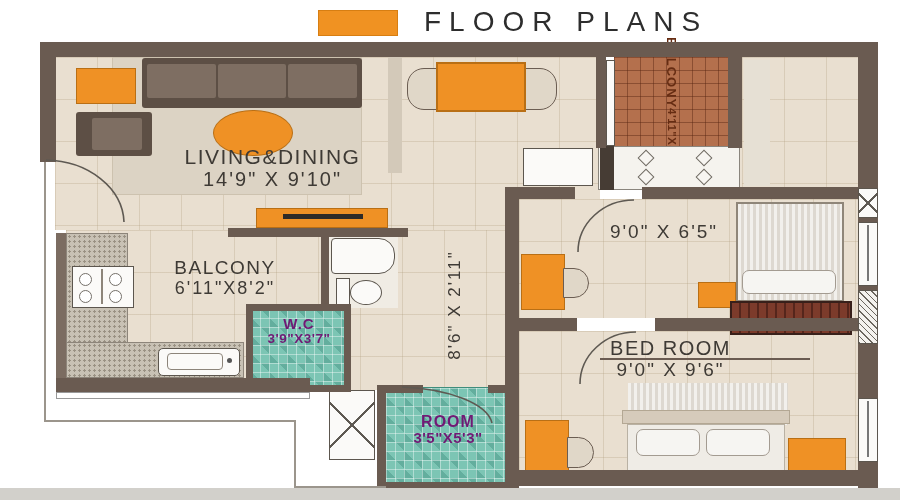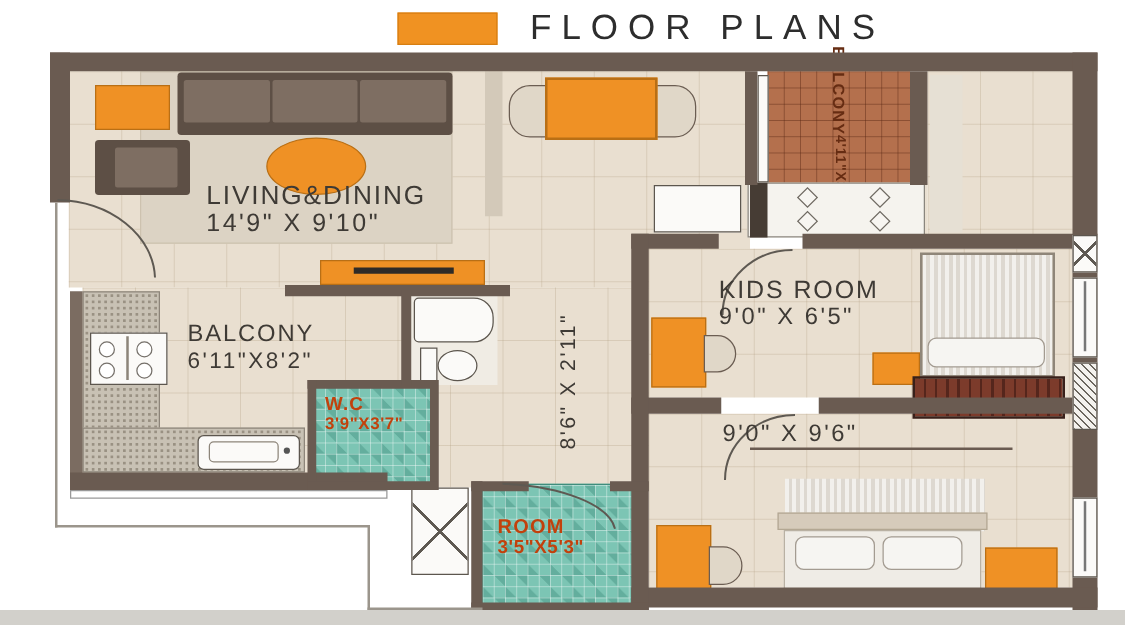--- a/index.html
+++ b/index.html
@@ -28,26 +28,26 @@
     background-size:5px 5px;border:1px solid #8d857a}
   .whitebox{background:#fbfaf8;border:1.5px solid #5c564e}
   .maroon{background:repeating-linear-gradient(90deg,#7c3b2b 0 7px,#55261c 7px 9px);border:2px solid #38201a}
   .stripev{background:repeating-linear-gradient(90deg,#f2f0ec 0 3px,#ddd8d0 3px 6px)}
   .xbox{background:
     linear-gradient(45deg,transparent calc(50% - 1px),#5e5952 calc(50% - 1px),#5e5952 calc(50% + 1px),transparent calc(50% + 1px)),
     linear-gradient(-45deg,transparent calc(50% - 1px),#5e5952 calc(50% - 1px),#5e5952 calc(50% + 1px),transparent calc(50% + 1px)),#fbfaf8;
     border:1.5px solid #5c564e}
   .hatch{background:repeating-linear-gradient(45deg,#6b665e 0 1px,transparent 1px 4.5px),#f4f2ee;border:1px solid #5c564e}
   .rug{background:#dcd3c4;border:1px solid #cdc2af}
-  .roomlabel{position:absolute;color:#3e3a35;line-height:1.08}
+  .roomlabel{position:absolute;text-align:center;color:#3e3a35;line-height:1.08}
   .rname{font-size:20px;letter-spacing:1.5px;font-weight:500;white-space:nowrap}
   .rdims{font-size:19px;letter-spacing:2px;font-weight:500;white-space:nowrap}
   .smalllabel .rname{font-size:15px;letter-spacing:1px;font-weight:700}
   .smalllabel .rdims{font-size:13.5px;letter-spacing:.5px;font-weight:700}
-  .tealtext{color:#c2410c}
+  .tealtext{color:#701a75}
   .balclabel{position:absolute;inset:0;display:flex;align-items:center;justify-content:center;
     writing-mode:vertical-rl;text-orientation:mixed;color:#662c12;font-weight:700;line-height:1.2}
   .balclabel .bn{font-size:13px;letter-spacing:1px}
   .balclabel .bd{font-size:11.5px;letter-spacing:.5px}
   .passagewrap{position:absolute;display:flex;align-items:center;justify-content:center}
   .passagetext{transform:rotate(-90deg);white-space:nowrap;font-size:17px;letter-spacing:2px;font-weight:500;color:#3e3a35}
   .legend-title{position:absolute;left:424px;top:6px;font-size:28px;letter-spacing:8px;font-weight:500;color:#2d2d2d;white-space:nowrap}
   .sofa{background:#5d4f45;border-radius:3px;display:flex;gap:2px;padding:6px 5px 10px 5px}
   .cush{flex:1;background:#7e6e62;border-radius:2px}
   .burner{width:11px;height:11px;border:1.5px solid #75706a;border-radius:50%;position:absolute;background:#fff}
@@ -213,24 +213,24 @@
   </div>
   <div class="roomlabel smalllabel tealtext" style="left:260px;top:316px;width:78px">
     <div class="rname">W.C</div>
     <div class="rdims">3'9"X3'7"</div>
   </div>
   <div class="roomlabel smalllabel tealtext" style="left:398px;top:413px;width:100px">
     <div class="rname" style="font-size:16px">ROOM</div>
     <div class="rdims" style="font-size:15px">3'5"X5'3"</div>
   </div>
   <div class="roomlabel" style="left:575px;top:222px;width:178px">
-    <div class="rname">KIDS ROOM</div>
     <div class="rdims">9'0" X 6'5"</div>
   </div>
   <div class="roomlabel" style="left:578px;top:338px;width:185px">
+    <div class="rname">BED ROOM</div>
     <div class="rdims">9'0" X 9'6"</div>
   </div>
   <div class="passagewrap" style="left:410px;top:225px;width:90px;height:160px">
     <span class="passagetext">8'6" X 2'11"</span>
   </div>
 
   <div class="abs" style="left:0;top:488px;width:900px;height:12px;background:#d2d0cb"></div>
 </div>
 
 </body></html>

